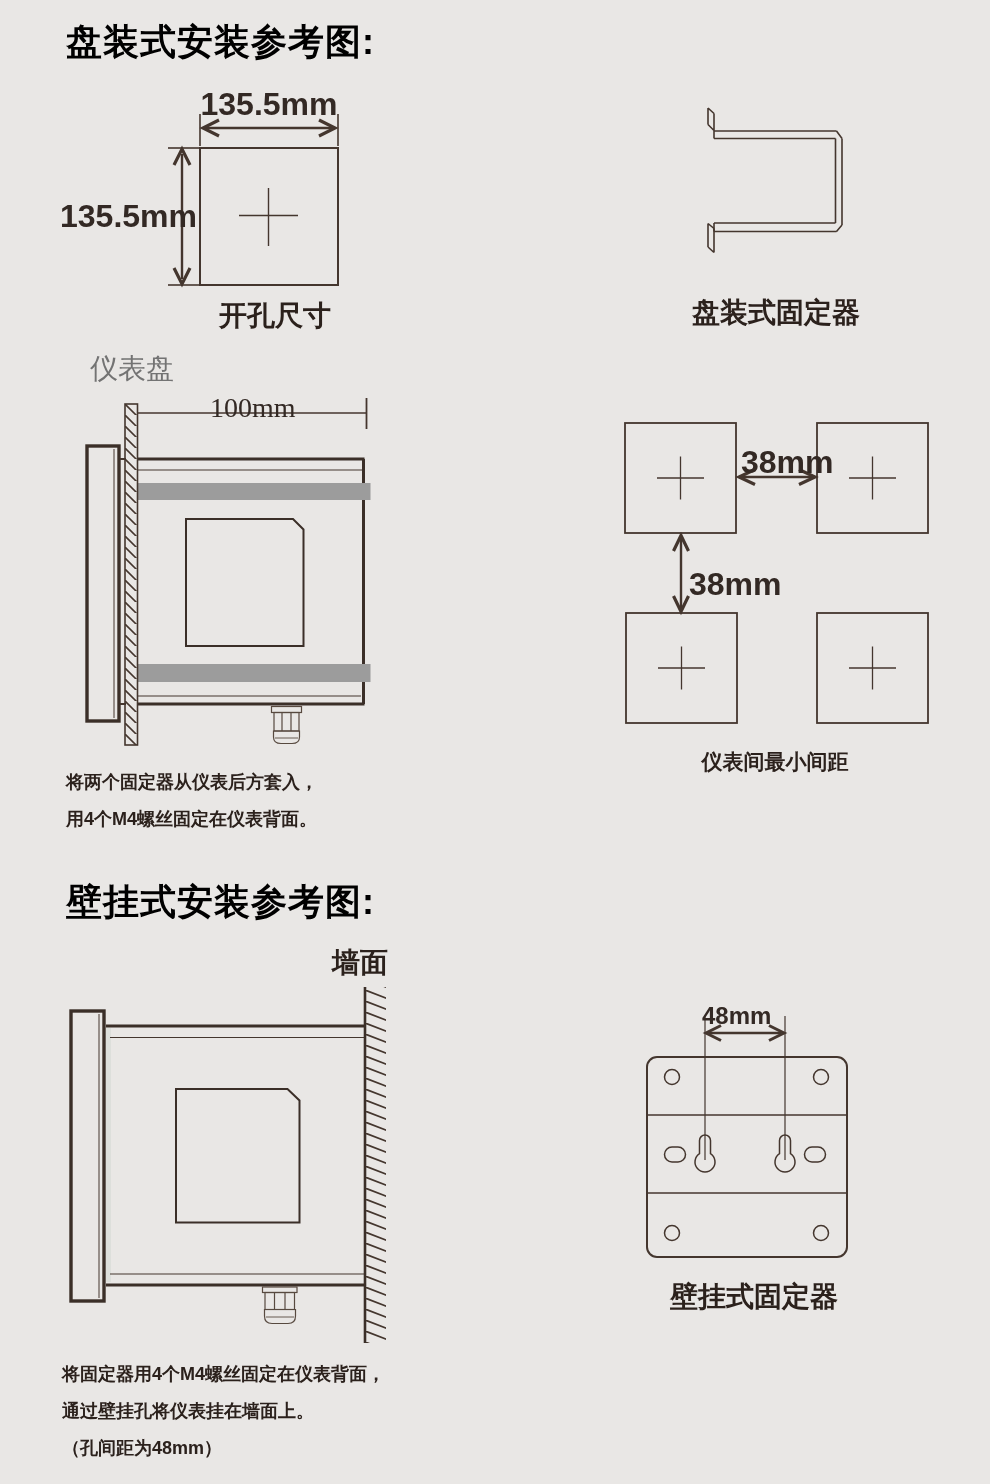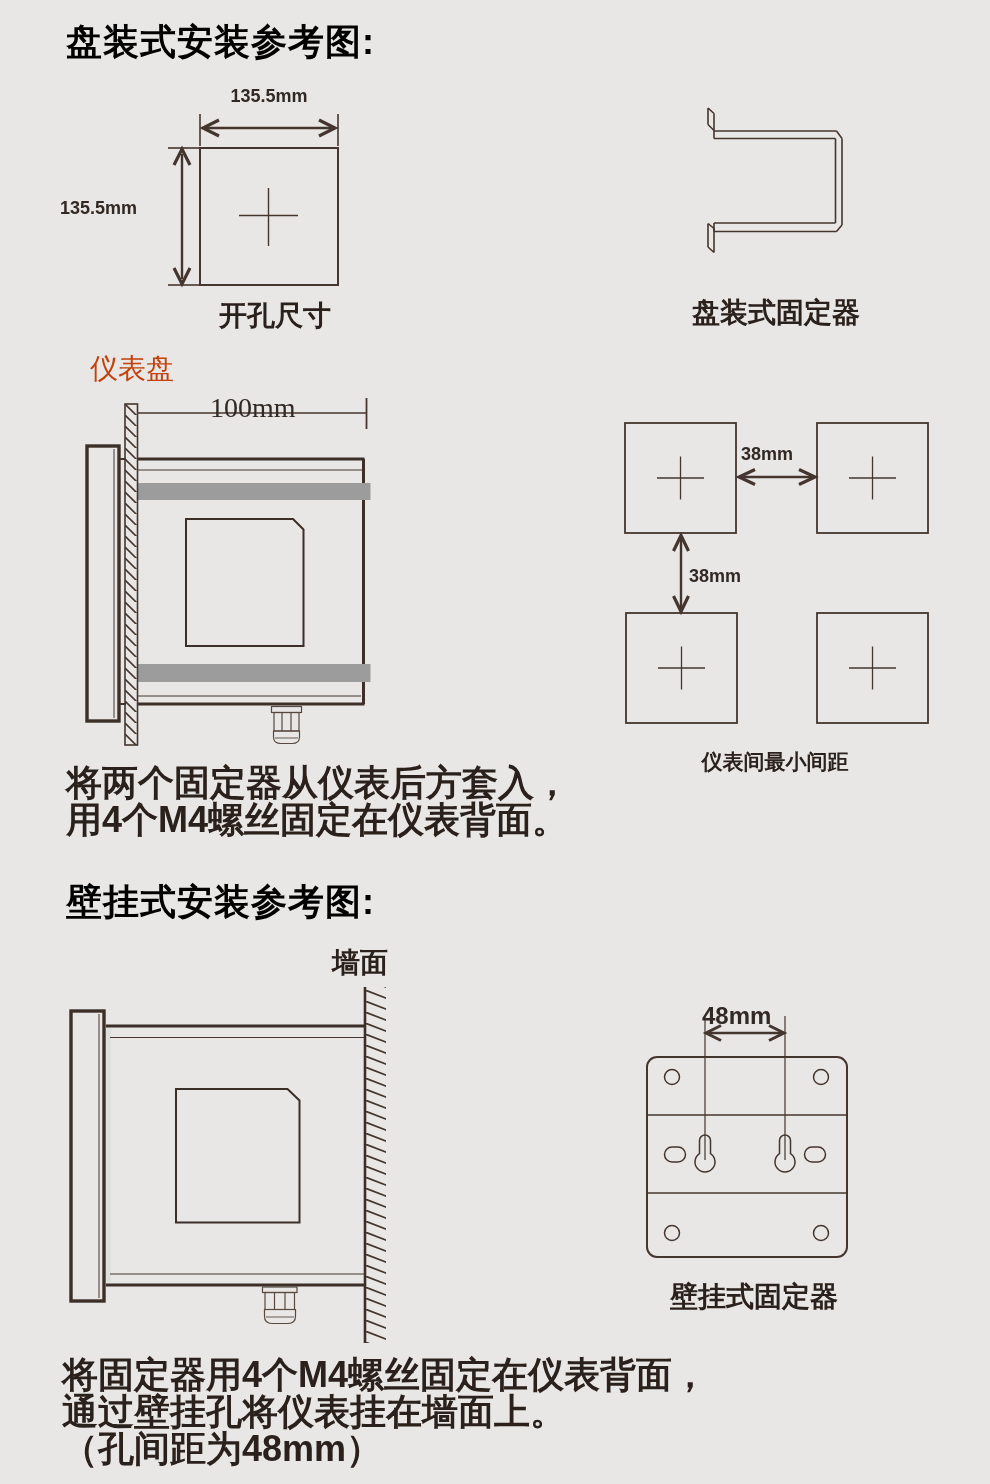--- a/index.html
+++ b/index.html
@@ -5,25 +5,25 @@
   html,body{margin:0;padding:0;}
   body{
     width:990px;height:1484px;position:relative;overflow:hidden;
     background:#e9e7e5;
     font-family:"Liberation Sans","DejaVu Sans",sans-serif;
     color:#2d231e;
   }
   .abs{position:absolute;white-space:pre-line;}
   .title{font-size:36px;font-weight:700;letter-spacing:1px;color:#000000;}
   .caption{font-size:28px;font-weight:700;color:#2b211c;text-align:center;}
-  .para{font-size:36px;font-weight:700;line-height:37px;color:#2b211c;}
-  .dim{font-size:18px;font-weight:600;color:#332924;}
+  .para{font-size:18px;font-weight:700;line-height:37px;color:#2b211c;}
+  .dim{font-size:32px;font-weight:600;color:#332924;}
   .dim-serif{font-size:28px;font-weight:400;color:#332924;
     font-family:"Liberation Serif","DejaVu Serif",serif;margin-top:11px;}
-  .label-serif{font-size:28px;font-weight:400;color:#c2410c;
+  .label-serif{font-size:28px;font-weight:400;color:#737373;
     font-family:Liberation Serif, serif;}
   svg{position:absolute;left:0;top:0;}
 </style>
 </head>
 <body>
 
 <svg width="990" height="1484" viewBox="0 0 990 1484">
   <defs>
     <pattern id="hatchBar" patternUnits="userSpaceOnUse" width="40" height="11" patternTransform="translate(125,404)">
       <line x1="-2" y1="-2" x2="16" y2="16" stroke="#44362e" stroke-width="1.6"></line>

